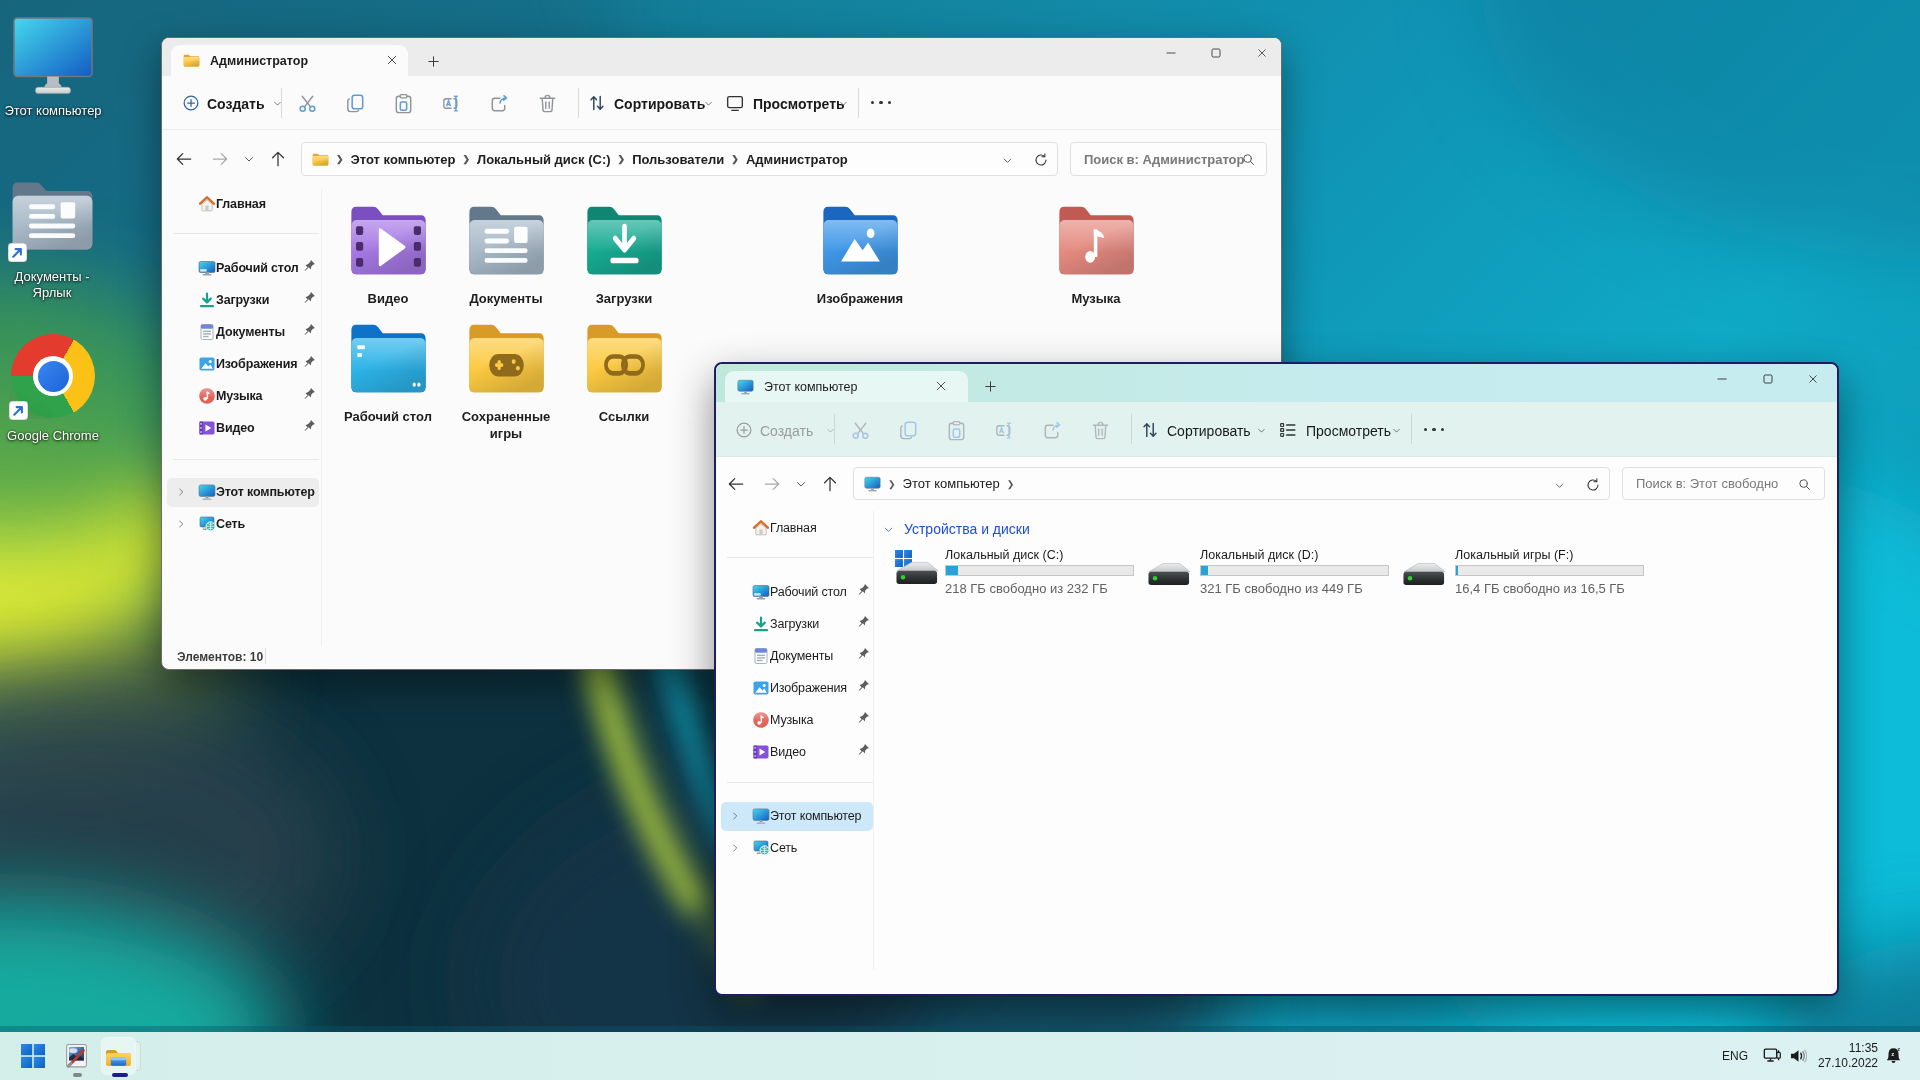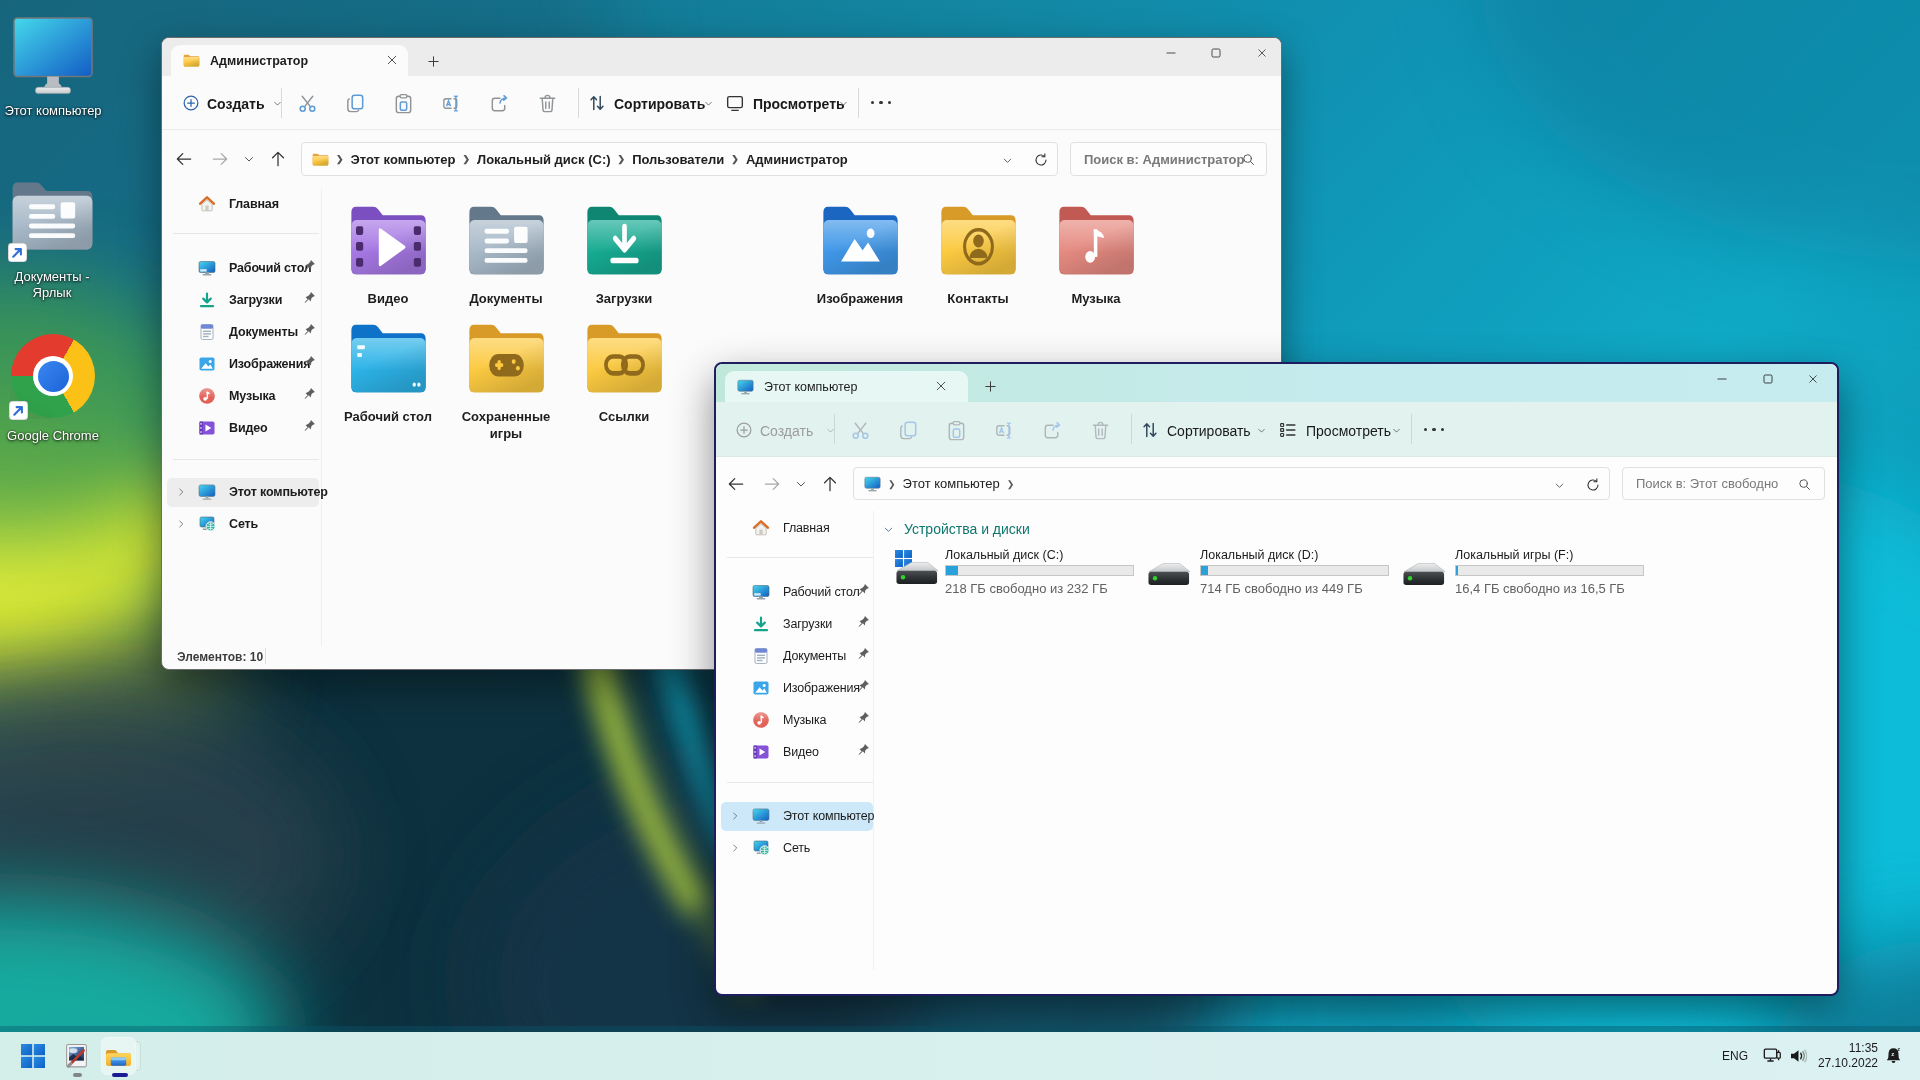--- a/index.html
+++ b/index.html
@@ -25,21 +25,21 @@
 .tsep{width:1px;height:30px;background:#d9d9d9;position:absolute;top:50px}
 #w2 .tsep{background:#c9dad6}
 .tlab{font-size:14px;color:#191919}
 .navrow{position:absolute;left:0;right:0}
 #w1 .navrow{top:92px;height:95px;background:#fbfbfb}
 #w2 .navrow{top:93px;height:110px;background:#fdfdfd}
 .bcbox{position:absolute;border:1px solid #e0e0e0;border-radius:4px;background:#fdfdfd;display:flex;align-items:center;font-size:13px;color:#202020}
 .sbox{position:absolute;border:1px solid #e0e0e0;border-radius:4px;background:#fdfdfd;display:flex;align-items:center;font-size:13px;color:#797979}
 .bsep{color:#555;font-size:9px;padding:0 7px}
 .srow{position:absolute;display:flex;align-items:center;height:30px;font-size:12.5px;color:#1b1b1b;letter-spacing:-.15px}
-.srow .lbl{margin-left:13px}
+.srow .lbl{}
 .sdiv{position:absolute;height:1px;background:#e7e7e7}
 .statb{position:absolute;left:0;right:0;bottom:0;height:25px;font-size:12px;color:#3c3c3c;border-radius:0 0 7px 7px;background:transparent}
 .fitem{position:absolute;width:118px;text-align:center;font-size:13px;color:#1d1d1d;line-height:16.5px}
 .fitem svg{display:block;margin:0 auto}
 .dlbl{font-size:12.5px;color:#1b1b1b}
 .dcap{font-size:13px;color:#616161}
 .dbar{height:11px;background:#e9e9e9;border:1px solid #c6c6c6;position:absolute}
 .dbar>i{display:block;height:100%;background:#29a1da}
 
 #tb{position:absolute;left:0;top:1032px;width:1920px;height:48px;background:linear-gradient(90deg,#d4eeea,#d8f0ee 55%,#dbf1f2)}
@@ -568,29 +568,20 @@
         <div style="margin-top:10px">Загрузки</div>
       </div>
 <div class="fitem" style="left:639px;top:161px">
         <svg width="81" height="82" preserveAspectRatio="none" viewBox="0 0 96 80" style="--b:#1a66c0;--f:#3f97e8">
           <use href="#fbase"></use>
 <circle cx="60" cy="33.5" r="4.6" fill="#fff"></circle>
           <path d="M25 61 L41 39 L50.5 50 L57 42.5 L71 61 z" fill="#fff"></path>
         </svg>
         <div style="margin-top:10px">Изображения</div>
       </div>
-<div class="fitem" style="left:757px;top:161px">
-        <svg width="81" height="82" preserveAspectRatio="none" viewBox="0 0 96 80" style="--b:#d99b28;--f:#fcca41">
-          <use href="#fbase"></use>
-<circle cx="48" cy="46.5" r="16.5" fill="none" stroke="#8f6a1d" stroke-width="3.6"></circle>
-<circle cx="48" cy="41" r="6.3" fill="#8f6a1d"></circle>
-          <path d="M37.5 57.5 a10.5 9 0 0 1 21 0 z" fill="#8f6a1d"></path>
-        </svg>
-        <div style="margin-top:10px">Контакты</div>
-      </div>
 <div class="fitem" style="left:875px;top:161px">
         <svg width="81" height="82" preserveAspectRatio="none" viewBox="0 0 96 80" style="--b:#c25a54;--f:#e58a80">
           <use href="#fbase"></use>
 <circle cx="40.5" cy="56.5" r="5.8" fill="#fff"></circle>
           <rect x="44.8" y="29.5" width="4.2" height="27" fill="#fff"></rect>
 <path d="M44.8 29.5 q10.5 1.5 12.4 8.6 l-12.4 -2.4 z" fill="#fff"></path>
         </svg>
         <div style="margin-top:10px">Музыка</div>
       </div>
 
@@ -813,40 +804,40 @@
 <div class="srow" style="left:36px;top:469px">
         <svg width="18" height="18" viewBox="0 0 18 18">
           <use href="#snet"></use>
         </svg>
         <span class="lbl">Сеть</span>
       </div>
 
 <svg class="ic" style="left:166px;top:159px;color:#3d5a86" width="13" height="13" viewBox="0 0 24 24">
         <use href="#i-chevd"></use>
       </svg>
-<div class="abs" style="left:188px;top:157px;font-size:14px;color:#0f766e">Устройства и диски</div>
+<div class="abs" style="left:188px;top:157px;font-size:14px;color:#1d4ed8">Устройства и диски</div>
 <svg class="ic" style="left:179px;top:186px" width="17" height="17" viewBox="0 0 18 18">
         <use href="#winlogo"></use>
       </svg>
 <svg class="ic" style="left:179px;top:197px" width="45" height="23.5" viewBox="0 0 46 24">
         <use href="#hdd"></use>
       </svg>
 <div class="abs dlbl" style="left:229px;top:184px">Локальный диск (C:)</div>
 <div class="dbar" style="left:229px;top:201px;width:189px">
         <i style="width:6.2%"></i>
       </div>
 <div class="abs dcap" style="left:229px;top:217px">218 ГБ свободно из 232 ГБ</div>
 <svg class="ic" style="left:431px;top:197.5px" width="45" height="23.5" viewBox="0 0 46 24">
         <use href="#hdd"></use>
       </svg>
 <div class="abs dlbl" style="left:484px;top:184px">Локальный диск (D:)</div>
 <div class="dbar" style="left:484px;top:201px;width:189px">
         <i style="width:3.7%"></i>
       </div>
-<div class="abs dcap" style="left:484px;top:217px">714 ГБ свободно из 449 ГБ</div>
+<div class="abs dcap" style="left:484px;top:217px">321 ГБ свободно из 449 ГБ</div>
 <svg class="ic" style="left:686px;top:197.5px" width="45" height="23.5" viewBox="0 0 46 24">
         <use href="#hdd"></use>
       </svg>
 <div class="abs dlbl" style="left:739px;top:184px">Локальный игры (F:)</div>
 <div class="dbar" style="left:739px;top:201px;width:189px">
         <i style="width:1.2%"></i>
       </div>
 <div class="abs dcap" style="left:739px;top:217px">16,4 ГБ свободно из 16,5 ГБ</div>
 </div>
 

